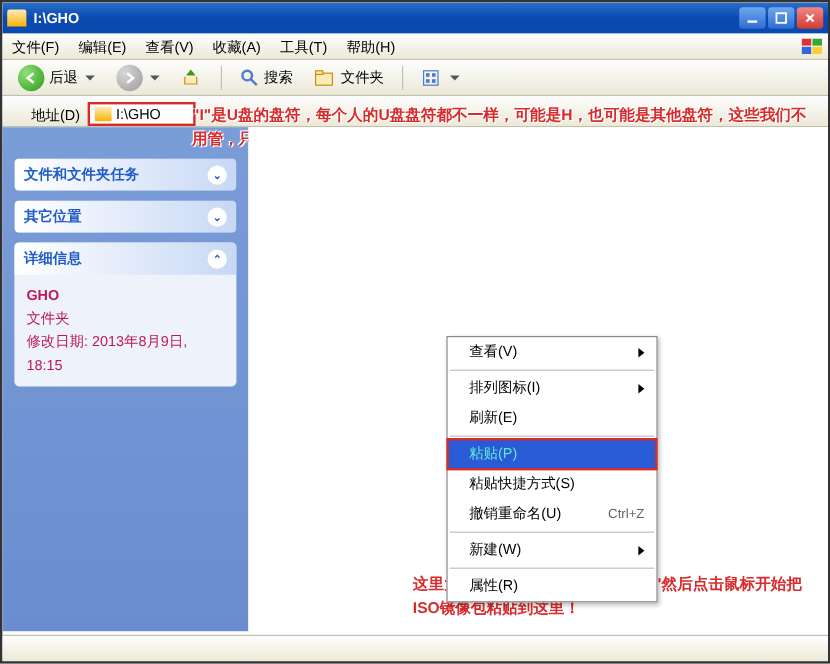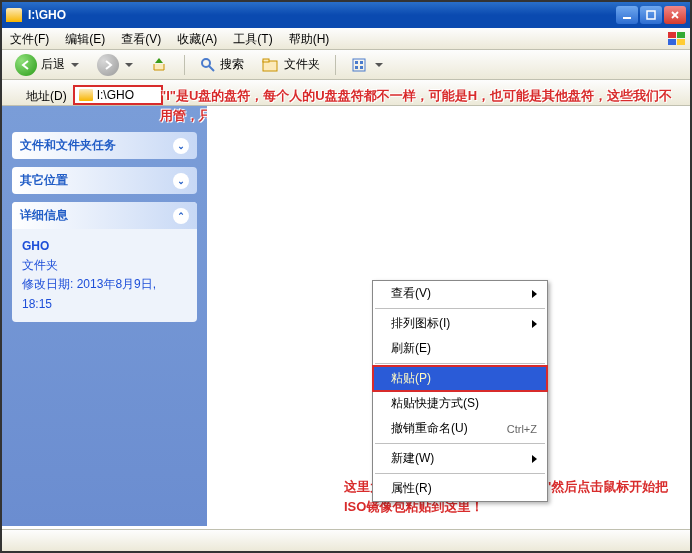--- a/index.html
+++ b/index.html
@@ -32,27 +32,27 @@
 
 .annotation { position: absolute; color: #d82b2b; font-weight: bold; font-size: 13px; text-shadow: 0 0 2px #fff, 1px 1px 0 #fff, -1px -1px 0 #fff; line-height: 1.5; }
 .anno1 { left: 158px; top: 84px; width: 520px; }
 .anno2 { left: 342px; top: 475px; width: 340px; }
 
 .content { display: flex; height: 420px; }
 .sidebar { width: 205px; background: linear-gradient(to bottom, #7a9dd8 0%, #6b8dd0 100%); padding: 26px 10px; display: flex; flex-direction: column; gap: 8px; }
 .panel { background: #eef3fb; border-radius: 4px; overflow: hidden; }
 .panel-hdr { background: linear-gradient(to right, #fff, #c7d8f5); padding: 5px 8px; display: flex; align-items: center; justify-content: space-between; color: #215dc6; font-weight: bold; cursor: pointer; }
 .panel-hdr .chev { width: 16px; height: 16px; border-radius: 50%; background: #fff; display: flex; align-items: center; justify-content: center; color: #215dc6; font-size: 9px; }
-.panel-body { padding: 8px 10px; color: #1d4ed8; line-height: 1.6; }
+.panel-body { padding: 8px 10px; color: #be185d; line-height: 1.6; }
 
 .main { flex: 1; background: #fff; position: relative; }
 
 .context-menu { position: absolute; left: 370px; top: 278px; width: 176px; background: #fff; border: 1px solid #888; box-shadow: 2px 2px 4px rgba(0,0,0,.3); z-index: 10; }
 .ctx-item { padding: 4px 10px 4px 18px; display: flex; align-items: center; justify-content: space-between; cursor: pointer; position: relative; }
-.ctx-item.hl { background: #2a5bd7; color: #fef9c3; outline: 2px solid #d82b2b; outline-offset: -1px; }
+.ctx-item.hl { background: #2a5bd7; color: #5eead4; outline: 2px solid #d82b2b; outline-offset: -1px; }
 .ctx-sep { height: 1px; background: #c0c0c0; margin: 2px 2px; }
 .ctx-item .shortcut { color: #666; font-size: 11px; }
 
 .statusbar { position: absolute; bottom: 0; left: 0; right: 0; height: 22px; background: linear-gradient(#fdfdfd, #ece9d8); border-top: 1px solid #c0c0b0; }
 
 .tri { width: 0; height: 0; border-top: 4px solid transparent; border-bottom: 4px solid transparent; border-left: 5px solid #000; }
 .dd { width: 0; height: 0; border-left: 4px solid transparent; border-right: 4px solid transparent; border-top: 4px solid #555; margin-left: 2px; }
 </style>
 </head>
 <body>

